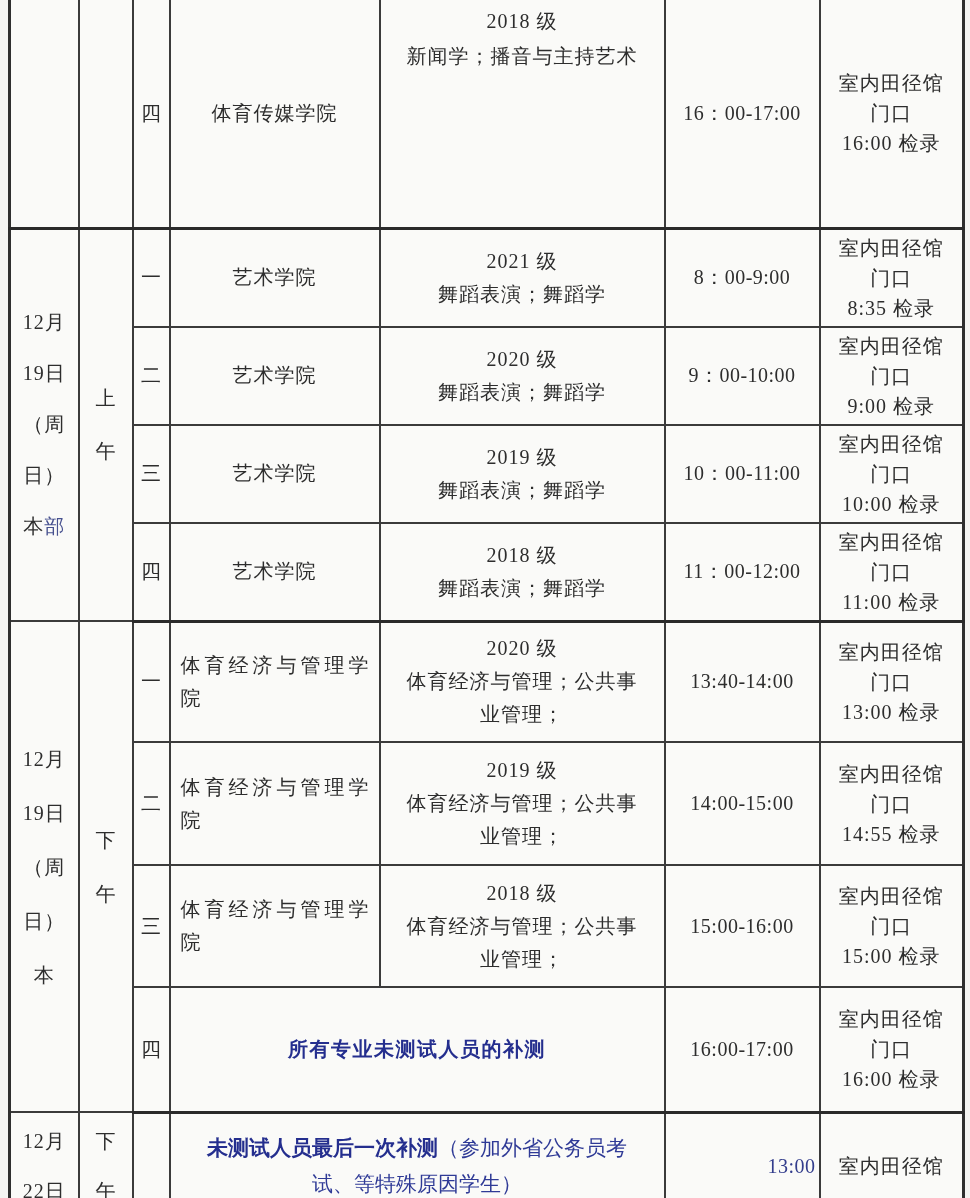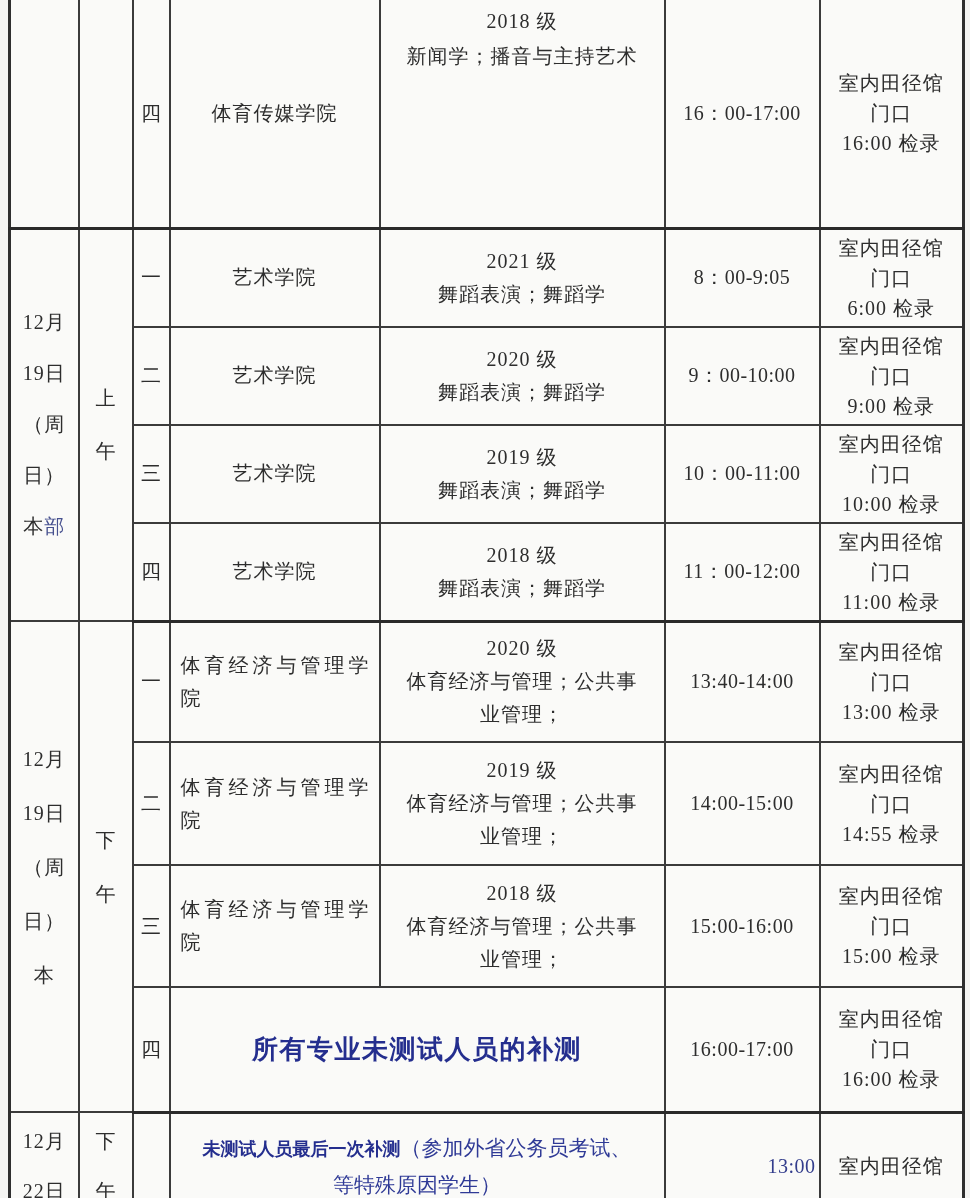--- a/index.html
+++ b/index.html
@@ -46,35 +46,35 @@
   .mj{line-height:33px;letter-spacing:1px;}
   .vtop{vertical-align:top;padding-top:4px;}
   .vtop .mj{line-height:35px;}
   .ll{line-height:30px;letter-spacing:1px;}
   .timecell{letter-spacing:0.5px;}
 
   
   .navy-bold{
     color:#242e8e;
     font-weight:bold;
-    font-size:26px;
+    font-size:20px;
     letter-spacing:1.5px;
     font-family:"Liberation Sans","DejaVu Sans",sans-serif;
   }
   .navy-note{
     color:#2f3a96;
     font-size:21px;
     letter-spacing:0;
   }
   .merged-wrap{
     width:440px;margin:0 auto;
     line-height:36px;
     text-align:center;
   }
-  .merged-wrap .navy-bold{font-size:18px;letter-spacing:0;}
+  .merged-wrap .navy-bold{font-size:21px;letter-spacing:0;}
   .time-navy{color:#333d8c;text-align:right;}
   .blue-char{color:#47518f;}
 </style>
 </head>
 <body>
 
 <div class="sheet">
 <table class="sched">
   <colgroup>
     <col style="width:69px">
@@ -115,25 +115,25 @@
     <td rowspan="4">
       <div class="pl">上</div>
       <div class="pl">午</div>
     </td>
     <td>一</td>
     <td class="college">艺术学院</td>
     <td>
       <div class="mj">2021 级</div>
       <div class="mj">舞蹈表演；舞蹈学</div>
     </td>
-    <td class="timecell">8：00-9:05</td>
-    <td>
-      <div class="ll">室内田径馆</div>
-      <div class="ll">门口</div>
-      <div class="ll">6:00 检录</div>
+    <td class="timecell">8：00-9:00</td>
+    <td>
+      <div class="ll">室内田径馆</div>
+      <div class="ll">门口</div>
+      <div class="ll">8:35 检录</div>
     </td>
   </tr>
   <tr style="height:91px">
     <td>二</td>
     <td class="college">艺术学院</td>
     <td>
       <div class="mj">2020 级</div>
       <div class="mj">舞蹈表演；舞蹈学</div>
     </td>
     <td class="timecell">9：00-10:00</td>

